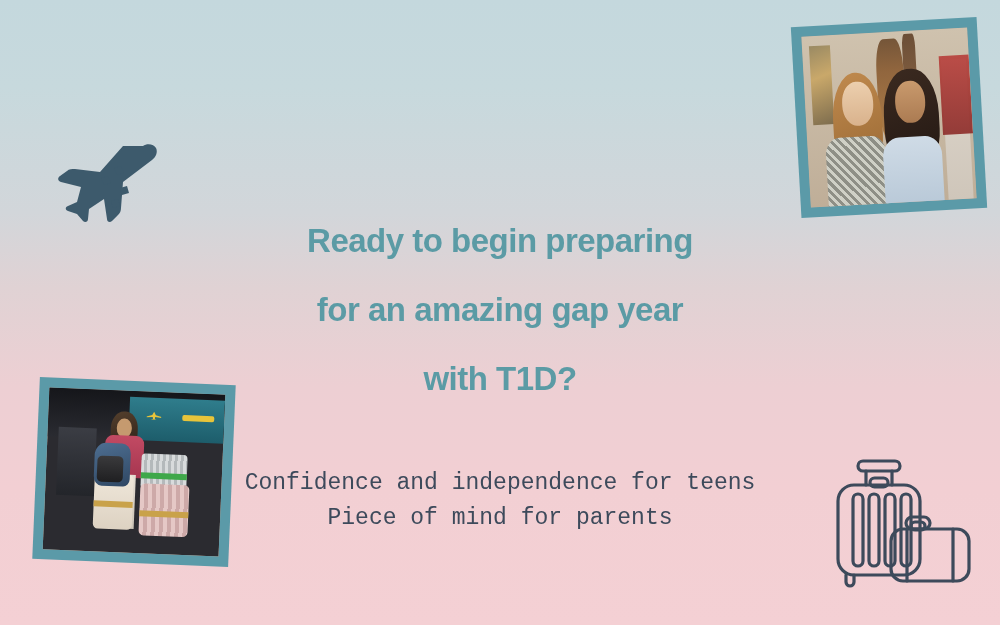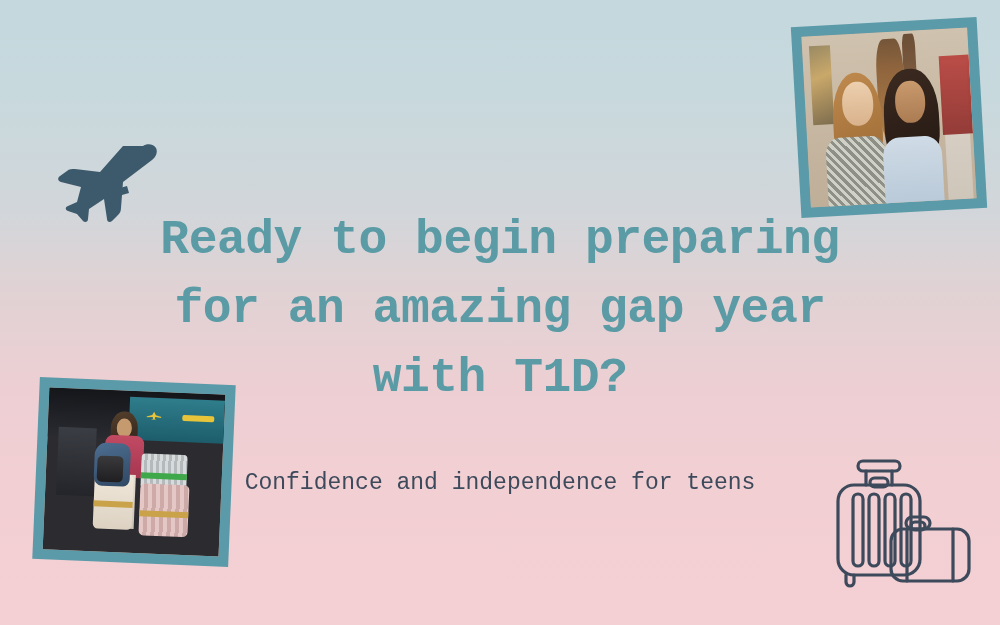--- a/index.html
+++ b/index.html
@@ -24,23 +24,23 @@
   }
 
   
   .headline {
     position: absolute;
     left: 150px;
     top: 206px;
     width: 700px;
     text-align: center;
     color: #5b9ba5;
-    font-family: Liberation Mono, monospace;
+    font-family: Liberation Sans, sans-serif;
     font-weight: bold;
-    font-size: 48px;
+    font-size: 33px;
     line-height: 69px;
     letter-spacing: -0.5px;
     white-space: pre-line;
   }
 
   
   .subtitle {
     position: absolute;
     left: 160px;
     top: 466px;
@@ -269,20 +269,21 @@
       </g>
     </svg>
   </div>
 
   <div class="headline">Ready to begin preparing
 for an amazing gap year
 with T1D?</div>
 
   <div class="subtitle">
     <span class="line">Confidence and independence for teens</span>
+    <span class="line">Piece of mind for parents</span>
   </div>
 
   <div class="photo photo-top-right">
     <div class="inner">
       <div class="ph1">
         <div class="wall-art"></div>
         <div class="guitar"></div>
         <div class="guitar2"></div>
         <div class="doorframe"></div>
         <div class="curtain"></div>

